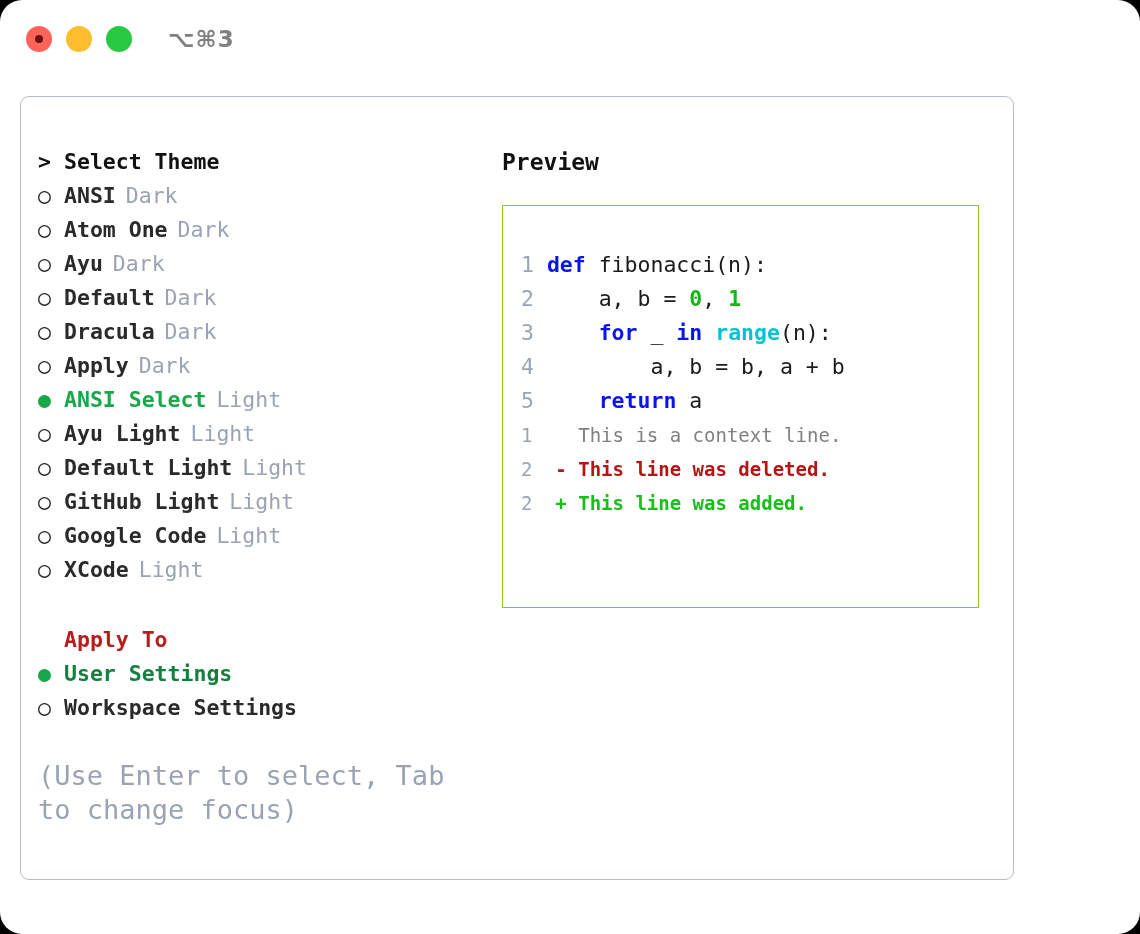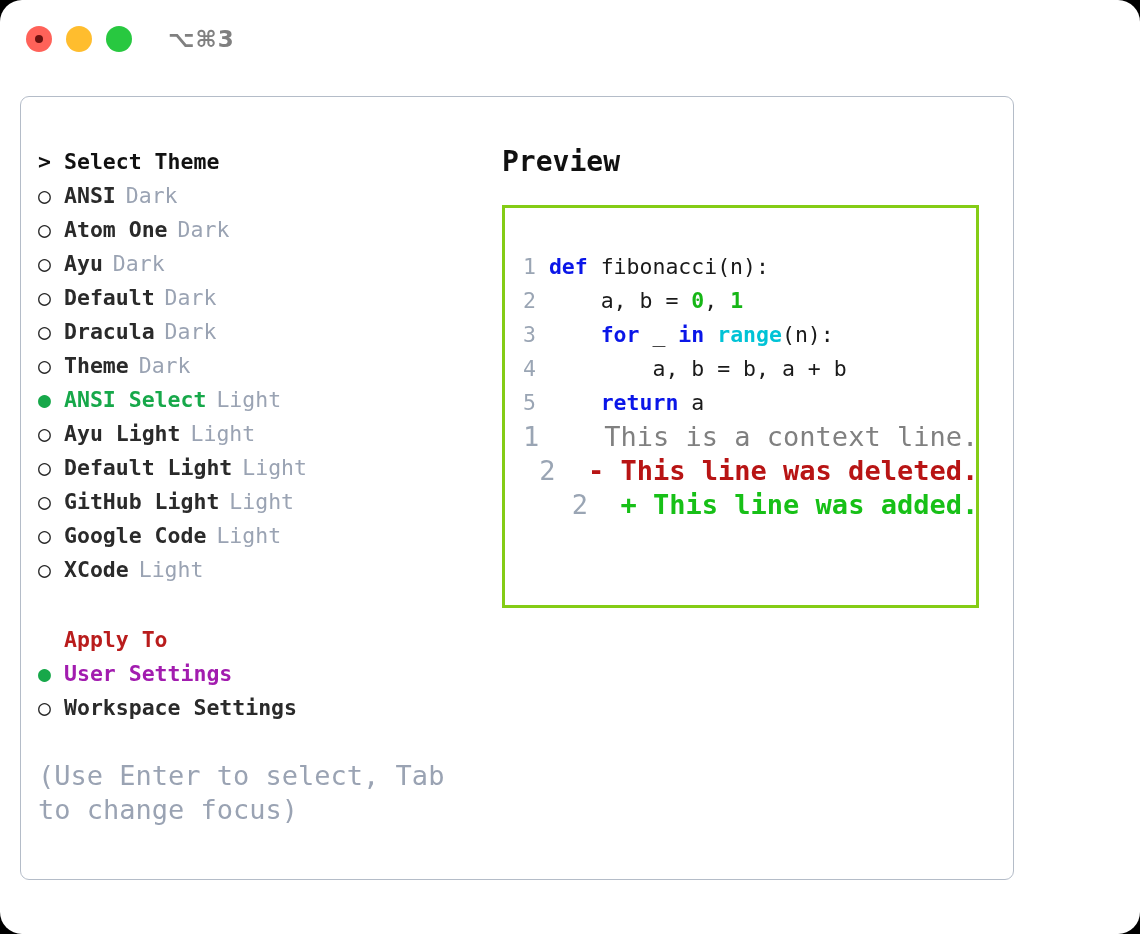--- a/index.html
+++ b/index.html
@@ -121,48 +121,48 @@
     font-weight: 400;
     margin-left: 10px;
     text-align: center;
   }
   .row.selected .name { color: #17a84a; }
   .row.selected .variant { color: #9aa3b3; }
 
   #apply-block { margin-top: 36px; }
   #apply-heading { color: #b91c1c; font-weight: 700; }
   .opt-label { color: #2a2a2a; font-weight: 700; }
-  .row.selected .opt-label { color: #a21caf; }
+  .row.selected .opt-label { color: #15803d; }
 
   #hint {
     margin-top: 34px;
     font-size: 27px;
     line-height: 34px;
     color: #9aa3b3;
     width: 415px;
   }
 
   
   #right-col {
     position: absolute;
     left: 481px;
     top: 48px;
     width: 490px;
   }
   #preview-title {
-    font-size: 28px;
+    font-size: 23px;
     font-weight: 700;
     color: #111111;
     line-height: 34px;
   }
   #preview-box {
     margin-top: 26px;
     width: 477px;
     height: 403px;
-    border: 3px solid #84cc16;
+    border: 1px solid #84cc16;
     box-sizing: border-box;
     background: #ffffff;
     position: relative;
   }
   #code-area {
     position: absolute;
     left: 18px;
     top: 42px;
     font-size: 21.5px;
     line-height: 34px;
@@ -171,24 +171,23 @@
   .cl { display: block; height: 34px; white-space: pre; }
   .ln { color: #9aa5b4; }
   .kw { color: #0a16e8; font-weight: 700; }
   .bi { color: #00c3d6; font-weight: 700; }
   .num { color: #16b616; font-weight: 700; }
   .plain { color: #1a1a1a; }
   #diff-area {
     position: absolute;
     left: 18px;
     top: 212px;
-    font-size: 27px;
-    line-height: 34px;
-    white-space: pre;
-    text-align: right;
+    font-size: 19px;
+    line-height: 34px;
+    white-space: pre;
   }
   .d-ctx { color: #808080; }
   .d-del { color: #b81414; font-weight: 700; }
   .d-add { color: #17c017; font-weight: 700; }
 </style>
 </head>
 <body>
 
 <div id="window">
 
@@ -210,21 +209,21 @@
           <span class="marker">&gt;</span>
           <span>Select Theme</span>
         </div>
 
         <div id="theme-items">
             <div class="row"><span class="marker">○</span><span class="name">ANSI</span><span class="variant">Dark</span></div>
             <div class="row"><span class="marker">○</span><span class="name">Atom One</span><span class="variant">Dark</span></div>
             <div class="row"><span class="marker">○</span><span class="name">Ayu</span><span class="variant">Dark</span></div>
             <div class="row"><span class="marker">○</span><span class="name">Default</span><span class="variant">Dark</span></div>
             <div class="row"><span class="marker">○</span><span class="name">Dracula</span><span class="variant">Dark</span></div>
-            <div class="row"><span class="marker">○</span><span class="name">Theme</span><span class="variant">Dark</span></div>
+            <div class="row"><span class="marker">○</span><span class="name">Apply</span><span class="variant">Dark</span></div>
             <div class="row selected"><span class="marker filled">●</span><span class="name">ANSI Select</span><span class="variant">Light</span></div>
             <div class="row"><span class="marker">○</span><span class="name">Ayu Light</span><span class="variant">Light</span></div>
             <div class="row"><span class="marker">○</span><span class="name">Default Light</span><span class="variant">Light</span></div>
             <div class="row"><span class="marker">○</span><span class="name">GitHub Light</span><span class="variant">Light</span></div>
             <div class="row"><span class="marker">○</span><span class="name">Google Code</span><span class="variant">Light</span></div>
             <div class="row"><span class="marker">○</span><span class="name">XCode</span><span class="variant">Light</span></div>
           </div>
 
         <div id="apply-block">
           <div class="row">

